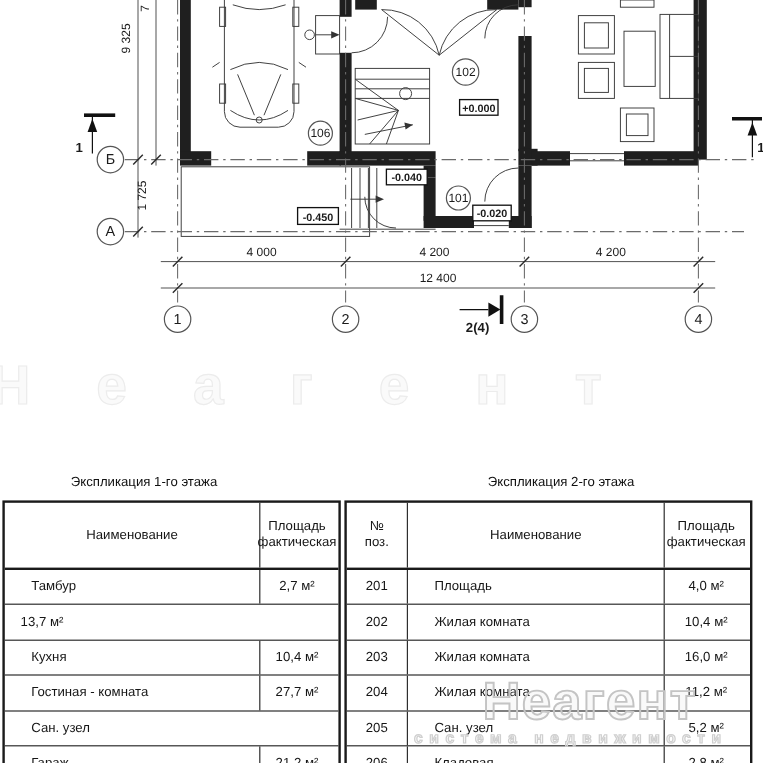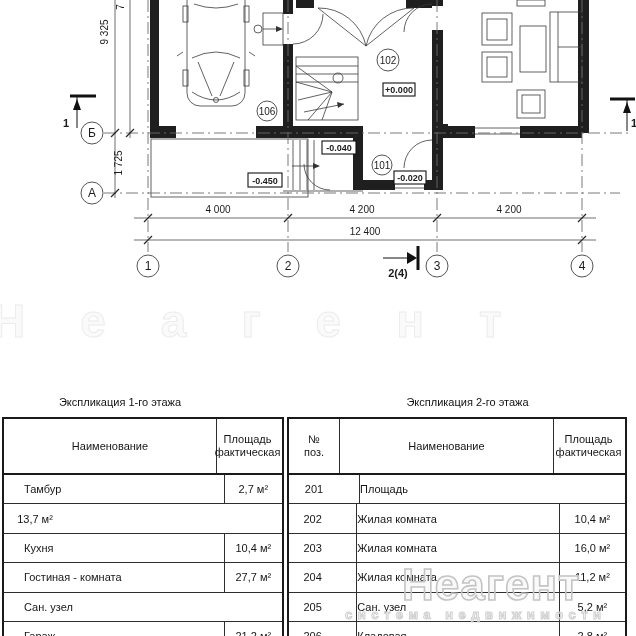--- a/index.html
+++ b/index.html
@@ -11,21 +11,21 @@
   .tbl-title{position:absolute;top:396px;height:14px;font-size:11px;font-weight:normal;
     text-align:center;color:#111;}
   .tbl{position:absolute;top:417px;border:2px solid #1a1a1a;background:#fff;box-sizing:border-box;}
   .thead{display:flex;height:54px;border-bottom:2px solid #1a1a1a;}
   .trow{display:flex;height:28.4px;}
   .trow + .trow{border-top:1px solid #2e2e2e;}
   .c{box-sizing:border-box;display:flex;align-items:center;justify-content:center;
      font-size:11px;color:#161616;}
   .c + .c{border-left:1px solid #2e2e2e;}
   .c.head{white-space:pre-line;text-align:center;line-height:13px;}
-  .c.name{justify-content:flex-start;margin-left:20px;}
+  .c.name{justify-content:flex-start;padding-left:22px;}
   .w-name1{width:212px;} .w-area1{width:62px;}
   .w-pos2{width:50px;} .w-name2{width:214px;} .w-area2{width:70px;}
 
   
   .wm{position:absolute;white-space:nowrap;font-weight:bold;pointer-events:none;}
   #wm-band{left:-8px;top:294px;font-size:46px;letter-spacing:55px;
     color:rgba(225,225,225,0.18);-webkit-text-stroke:1px #ececec;}
   #wm-main{left:402px;top:560px;font-size:44px;letter-spacing:1px;
     color:rgba(205,205,205,0.12);-webkit-text-stroke:1.6px #c4c4c4;}
   #wm-sub{left:345px;top:607px;font-size:13px;letter-spacing:5.5px;font-weight:bold;
@@ -291,20 +291,21 @@
     <div class="thead">
       <div class="c head w-pos2">№
 поз.</div>
       <div class="c head w-name2">Наименование</div>
       <div class="c head w-area2">Площадь
 фактическая</div>
     </div>
     <div class="trow">
       <div class="c w-pos2">201</div>
       <div class="c name w-name2">Площадь</div>
+      <div class="c w-area2">4,0 м²</div>
     </div>
     <div class="trow">
       <div class="c w-pos2">202</div>
       <div class="c name w-name2">Жилая комната</div>
       <div class="c w-area2">10,4 м²</div>
     </div>
     <div class="trow">
       <div class="c w-pos2">203</div>
       <div class="c name w-name2">Жилая комната</div>
       <div class="c w-area2">16,0 м²</div>

